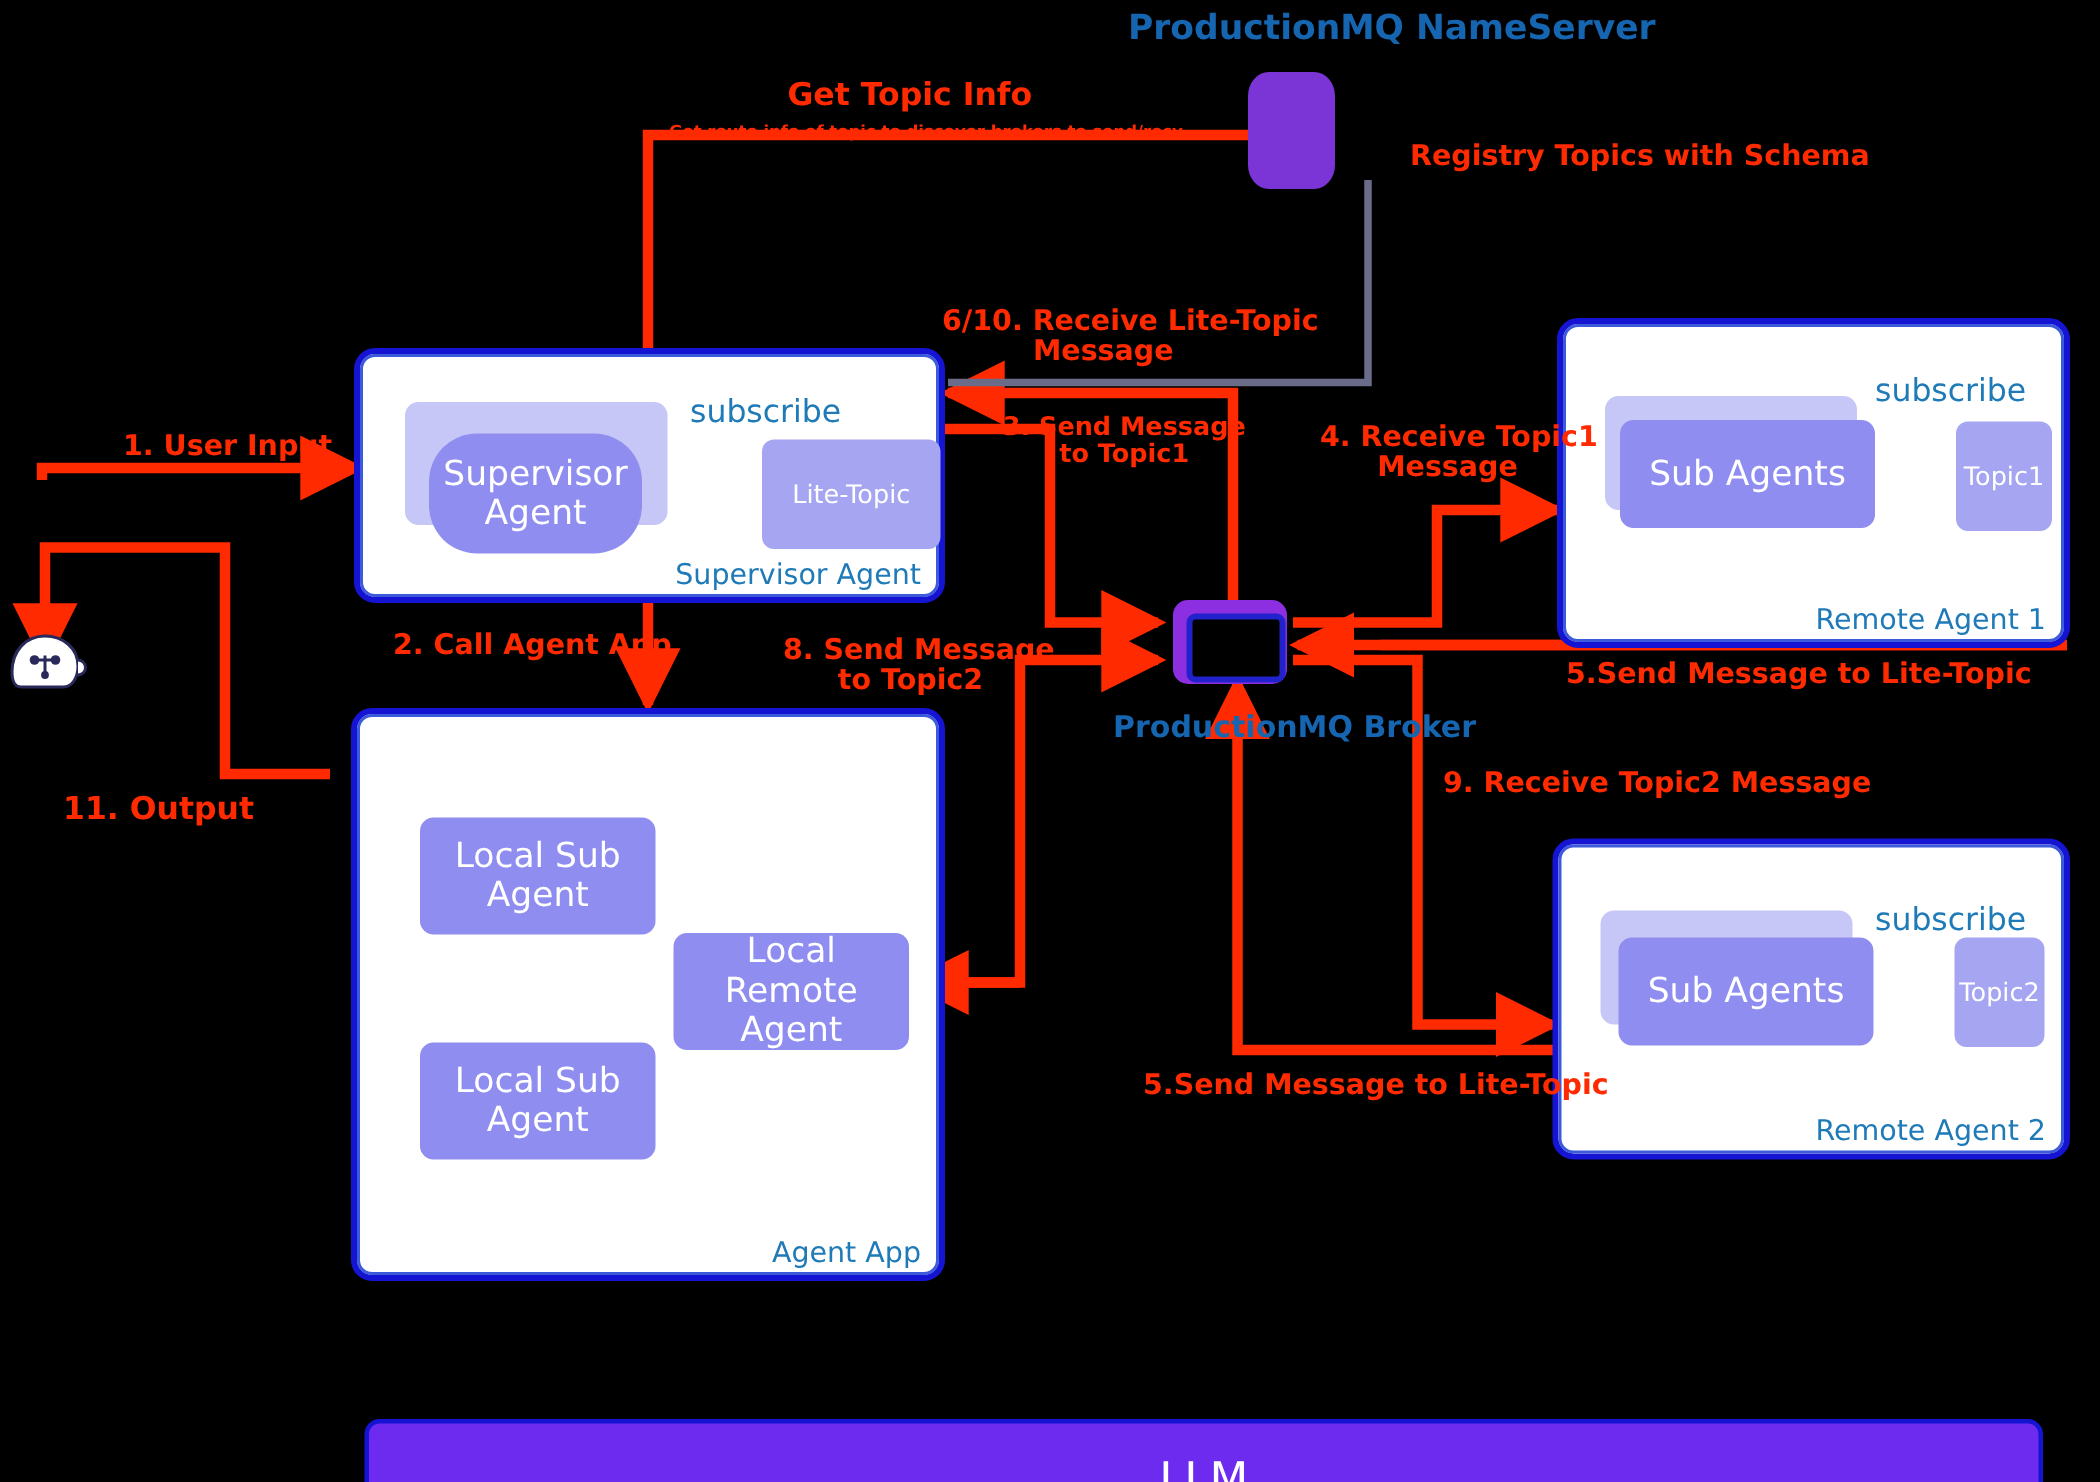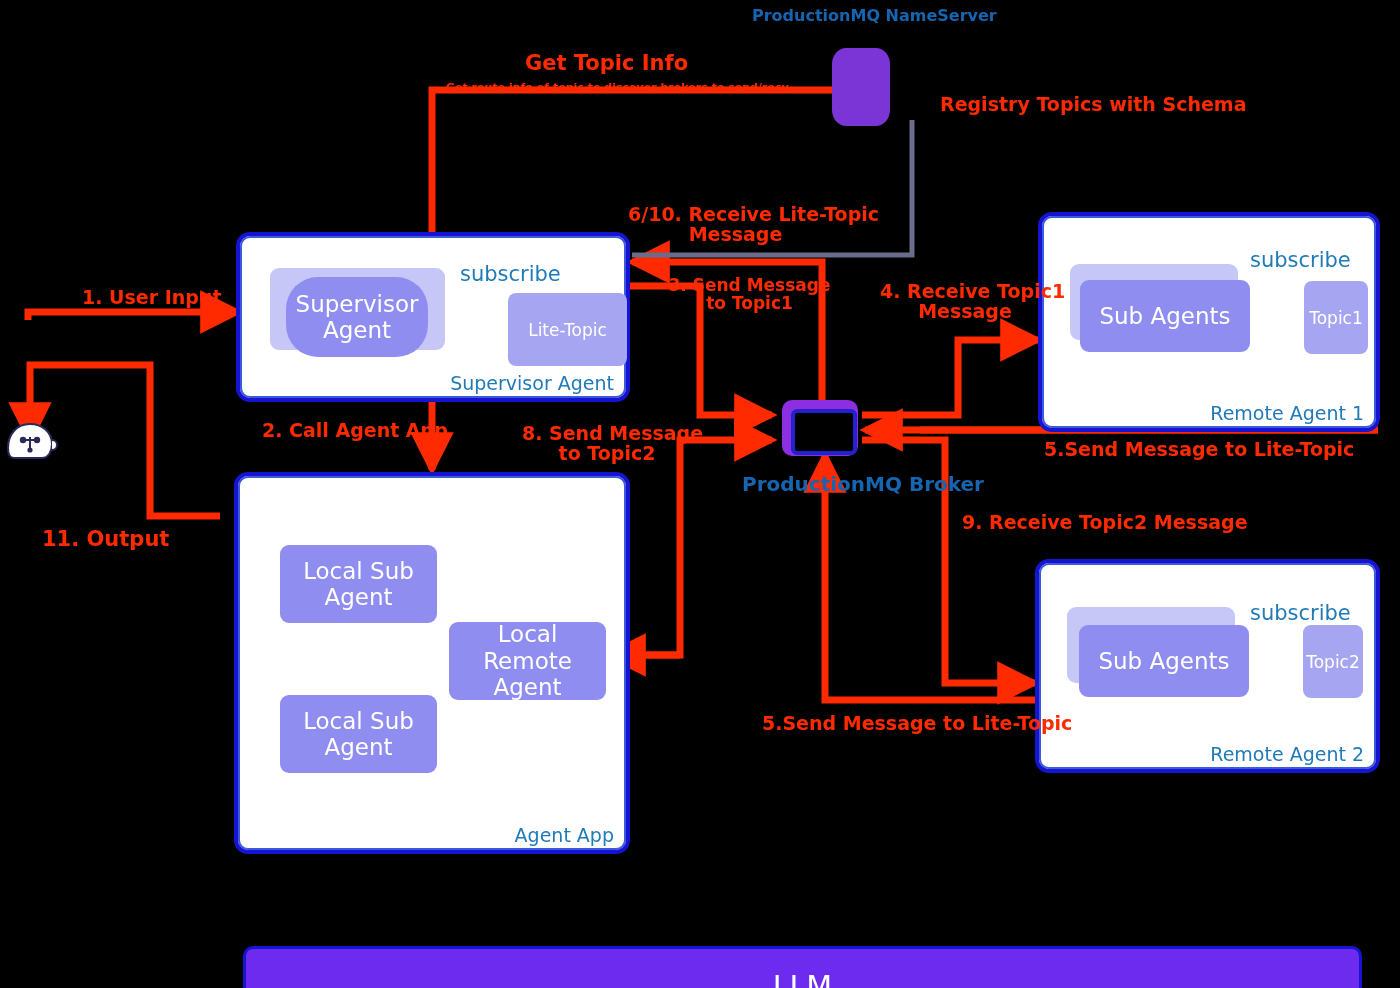--- a/index.html
+++ b/index.html
@@ -138,21 +138,21 @@
       <circle cx="15" cy="16" r="3.2" fill="#2a2a5a"></circle>
       <circle cx="29" cy="16" r="3.2" fill="#2a2a5a"></circle>
       <path d="M15,16 L29,16 M22,13 L22,26" stroke="#2a2a5a" stroke-width="2"></path>
       <circle cx="22" cy="26" r="2.6" fill="#2a2a5a"></circle>
       <path d="M44,16 a5,5 0 0 1 0,10" fill="#ffffff" stroke="#2a2a5a" stroke-width="2"></path>
     </g>
   </svg>
 
   <div class="node panel" style="left:236px;top:232px;width:394px;height:170px;">
     <div class="card ghost" style="position:absolute;left:30px;top:32px;width:175px;height:82px;"></div>
-    <div class="card front" style="position:absolute;left:46px;top:41px;width:142px;height:80px;border-radius:32px;">
+    <div class="card front" style="position:absolute;left:46px;top:53px;width:142px;height:80px;border-radius:32px;">
       <span>
         <span>Supervisor</span><br>
         <span>Agent</span>
       </span>
     </div>
     <div class="subscribe" style="left:220px;top:26px;">subscribe</div>
     <div class="topic" style="position:absolute;left:256px;top:57px;width:119px;height:73px;margin-left:12px;">
       <span>Lite-Topic</span>
     </div>
     <div class="panel-title">Supervisor Agent</div>
@@ -202,21 +202,21 @@
       <span>Sub Agents</span>
     </div>
     <div class="subscribe" style="left:211px;top:38px;">subscribe</div>
     <div class="topic" style="position:absolute;left:264px;top:62px;width:60px;height:73px;">
       <span>Topic2</span>
     </div>
     <div class="panel-title">Remote Agent 2</div>
   </div>
 
   <div class="cyl" style="left:832px;top:48px;width:58px;height:78px;"></div>
-  <div class="blbl" style="left:752px;top:6px;font-size:16px;">ProductionMQ  NameServer</div>
+  <div class="blbl" style="left:752px;top:6px;font-size:23px;">ProductionMQ  NameServer</div>
 
   <div class="broker" style="left:782px;top:400px;width:76px;height:56px;"></div>
   <div class="broker-inner" style="left:791px;top:409px;width:58px;height:38px;"></div>
   <div class="blbl" style="left:742px;top:472px;font-size:20px;">ProductionMQ Broker</div>
 
   <div id="llm">
     <span>LLM</span>
   </div>
 
   <div class="lbl" style="left:82px;top:288px;font-size:19px;">1. User Input</div>

